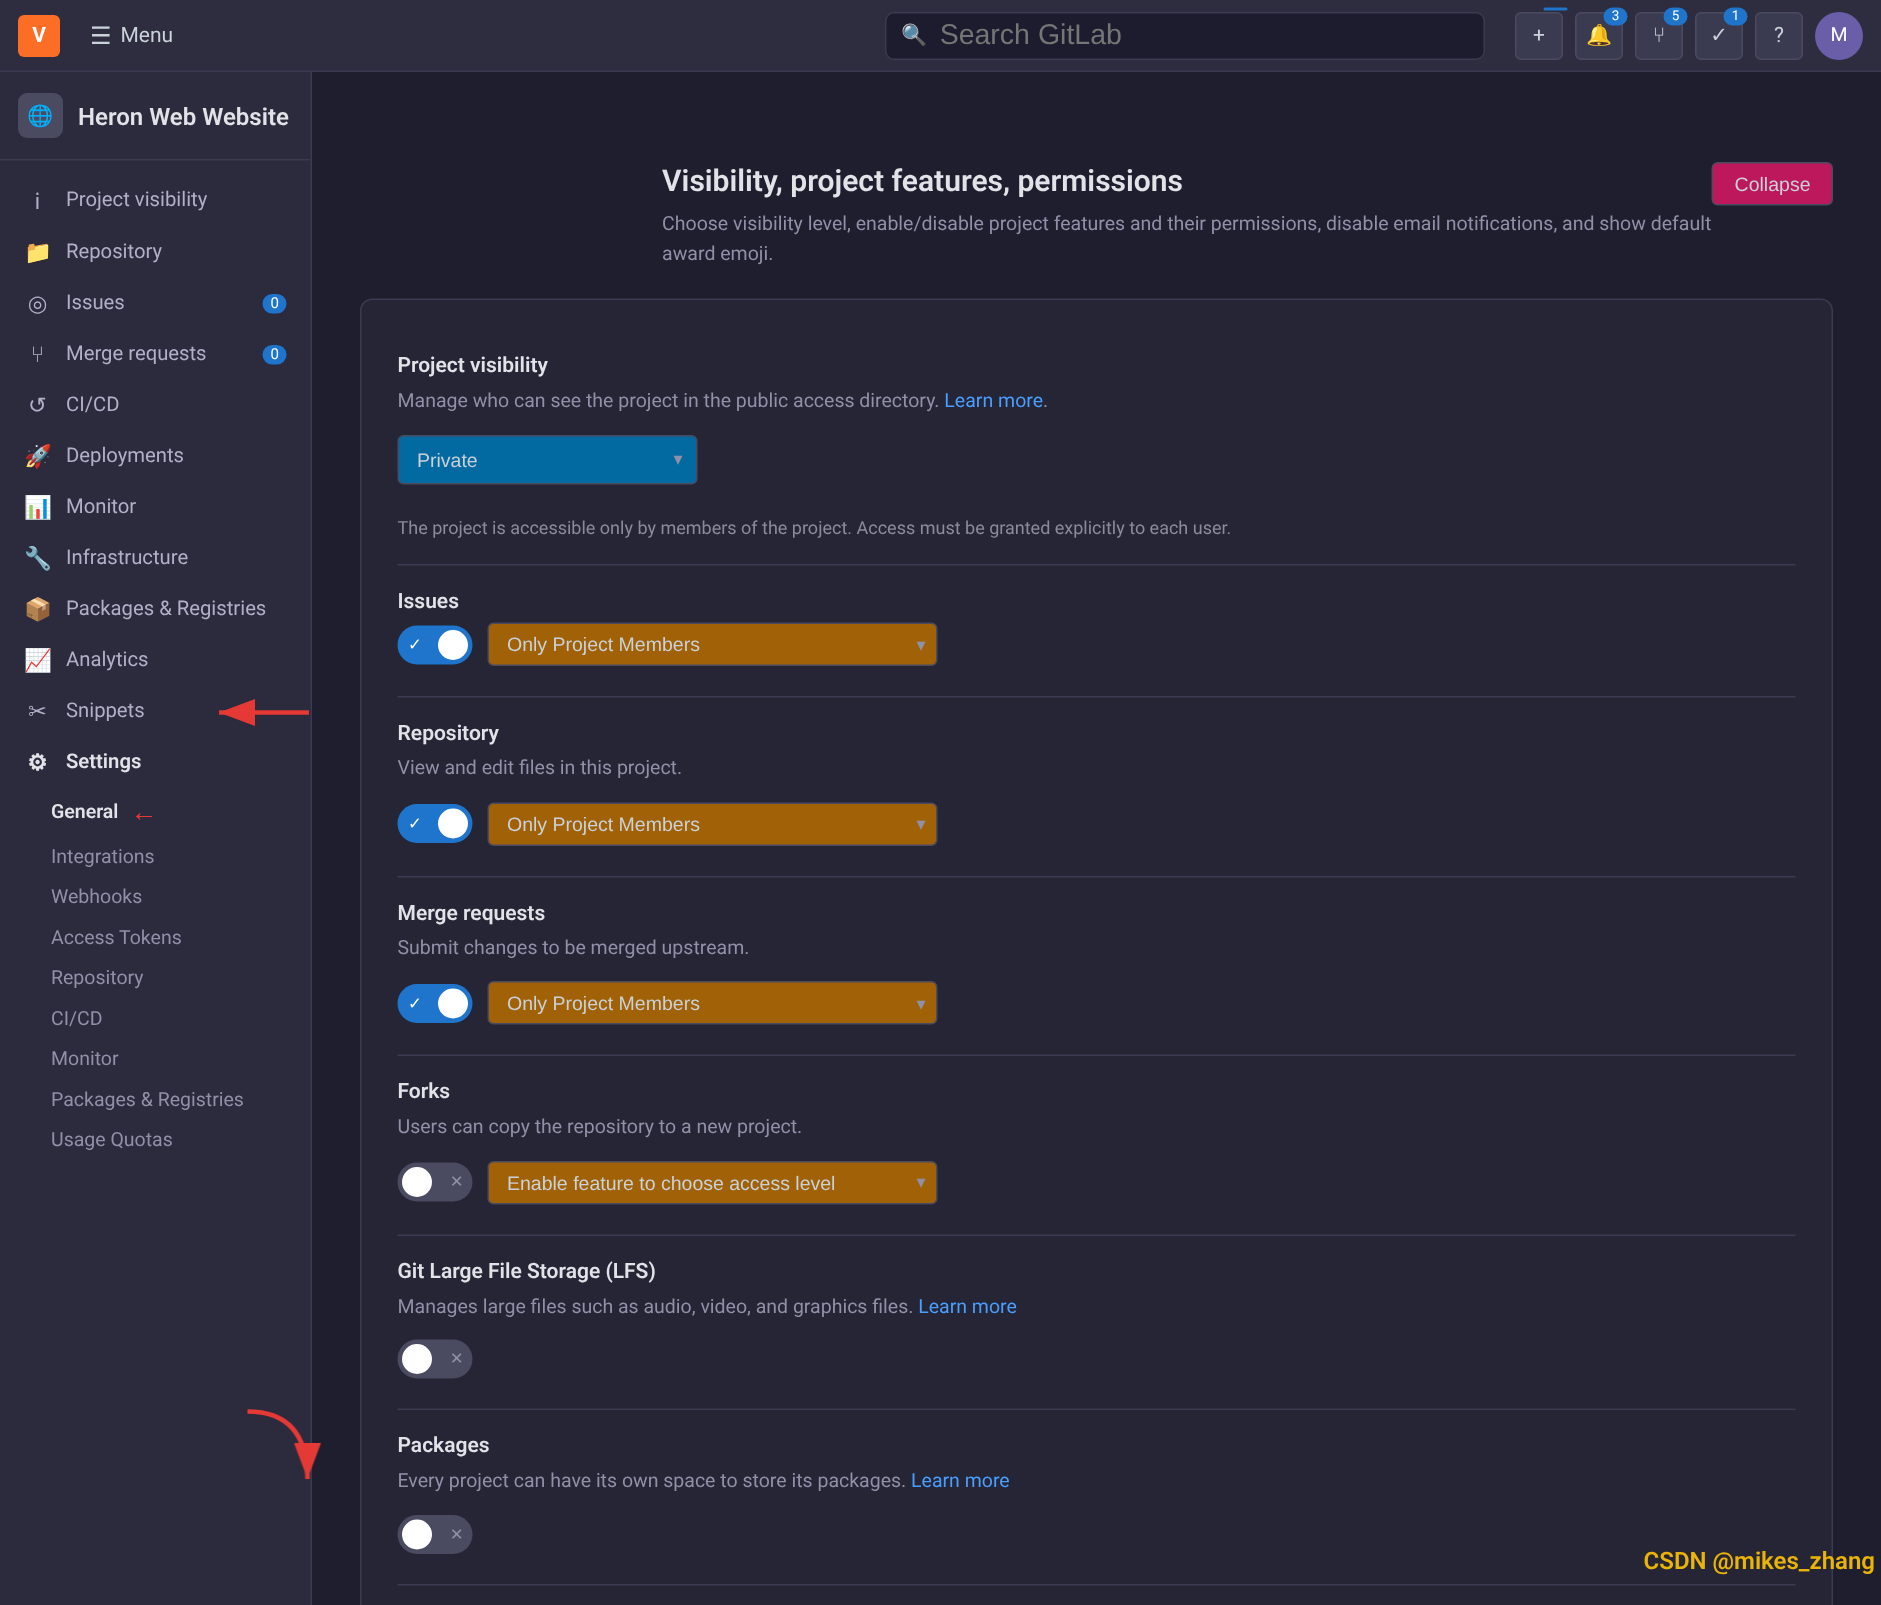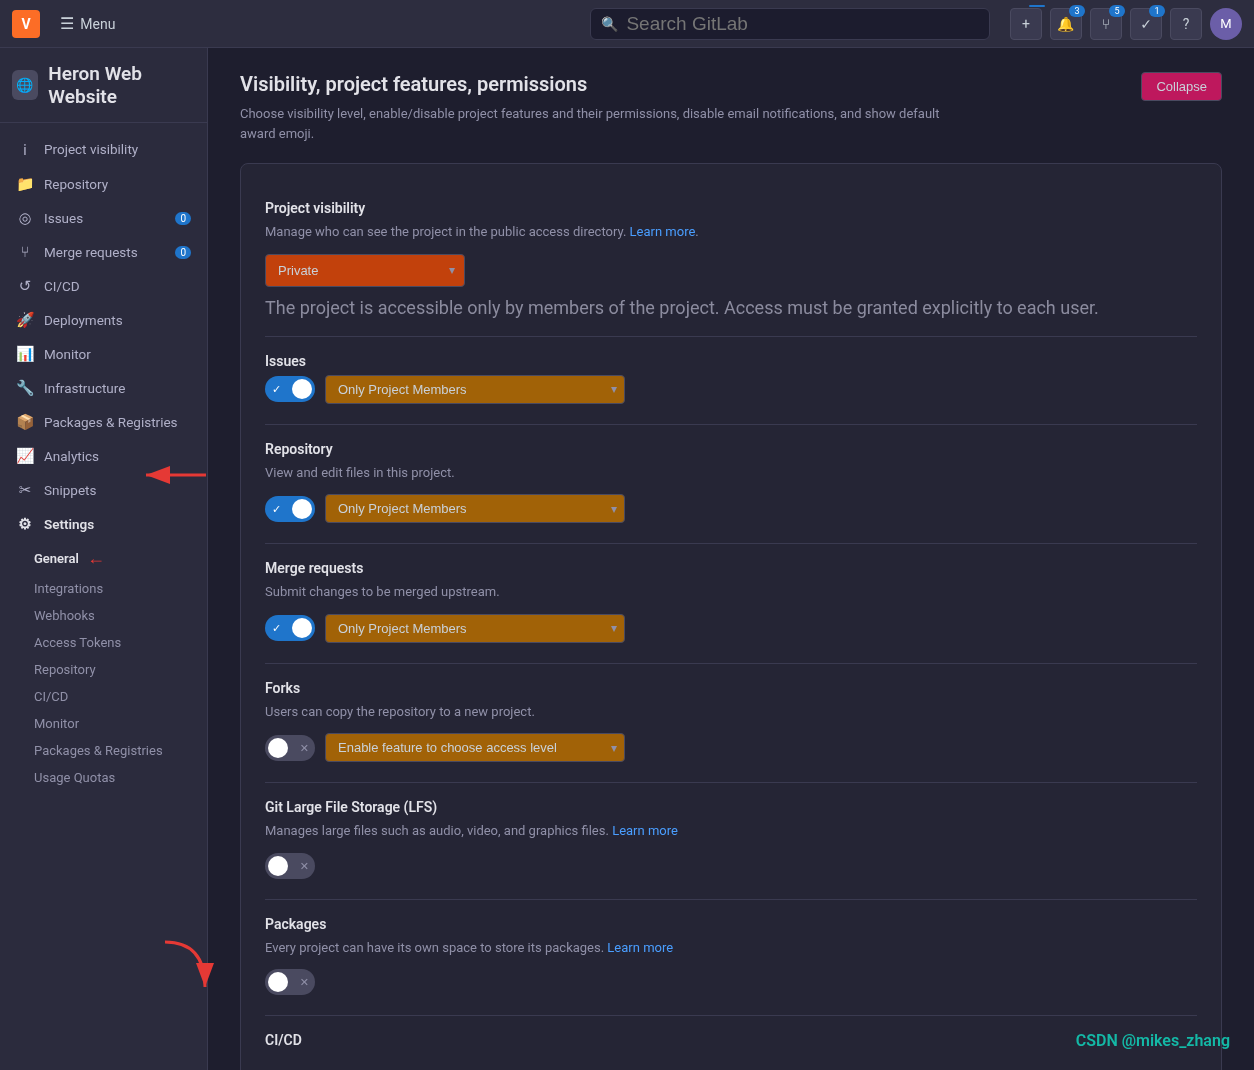--- a/index.html
+++ b/index.html
@@ -92,21 +92,21 @@
       padding: 14px 12px;
       display: flex; align-items: center; gap: 10px;
       border-bottom: 1px solid #3a3a50;
     }
     .sidebar-project-icon {
       width: 30px; height: 30px; background: #4a4a60;
       border-radius: 6px; display: flex; align-items: center; justify-content: center;
       font-size: 14px;
     }
     .sidebar-project-name {
-      font-size: 19px; font-weight: 600; color: #e2e2e8;
+      font-size: 16px; font-weight: 600; color: #e2e2e8;
     }
     .sidebar-nav { padding: 8px 0; }
     .sidebar-item {
       display: flex; align-items: center; gap: 10px;
       padding: 8px 16px; cursor: pointer;
       color: #b0b0c8; font-size: 13.5px;
       border-radius: 0;
       transition: background 0.15s;
     }
     .sidebar-item.active { color: #e2e2e8; font-weight: 600; }
@@ -125,22 +125,23 @@
 
     
     .main {
       flex: 1; overflow-y: auto;
       background: #1e1e2e;
       padding: 24px 32px;
     }
 
     
     .section-header {
-      display: flex; justify-content: space-between; align-items: flex-start;
+      display: flex; justify-content: flex-end; align-items: flex-start;
       margin-bottom: 20px;
+      margin-top: 36px;
     }
     .section-title {
       font-size: 20px; font-weight: 600; color: #e2e2e8;
       margin-bottom: 8px;
     }
     .section-desc {
       font-size: 13px; color: #9090a8; max-width: 700px; line-height: 1.5;
     }
     .collapse-btn {
       background: #be185d; border: 1px solid #4a4a60;
@@ -166,32 +167,32 @@
       margin-bottom: 6px;
     }
     .setting-desc {
       font-size: 13px; color: #9090a8; margin-bottom: 12px; line-height: 1.5;
     }
     .setting-desc a { color: #4a9eff; text-decoration: none; }
     .select-wrapper {
       position: relative; display: inline-block;
     }
     .select-wrapper select {
-      background: #c2410c; border: 1px solid #4a4a60;
+      background: #0369a1; border: 1px solid #4a4a60;
       color: #c9d1d9; padding: 8px 36px 8px 12px;
       border-radius: 4px; font-size: 13px;
       appearance: none; cursor: pointer;
       min-width: 200px;
     }
     .select-arrow {
       position: absolute; right: 10px; top: 50%; transform: translateY(-50%);
       color: #9090a8; pointer-events: none; font-size: 12px;
     }
     .visibility-note {
-      font-size: 18px; color: #8b8b9e; margin-top: 8px; line-height: 1.4;
+      font-size: 12px; color: #8b8b9e; margin-top: 21px; line-height: 1.4;
     }
 
     
     .toggle-row {
       display: flex; align-items: center; gap: 10px;
       margin-bottom: 4px;
     }
 
     
     .toggle {
@@ -226,22 +227,22 @@
       border-radius: 4px; font-size: 13px;
       appearance: none; cursor: pointer;
       min-width: 300px;
     }
     .toggle-select-wrapper .select-arrow {
       right: 8px;
     }
 
     
     .watermark {
-      position: fixed; bottom: 20px; right: 24px;
-      color: #14b8a6; font-size: 16px; font-weight: 600;
+      position: fixed; bottom: 20px; right: 4px;
+      color: #eab308; font-size: 16px; font-weight: 600;
       pointer-events: none;
     }
 
     
     ::-webkit-scrollbar { width: 6px; height: 6px; }
     ::-webkit-scrollbar-track { background: #1a1a2e; }
     ::-webkit-scrollbar-thumb { background: #4a4a60; border-radius: 3px; }
   </style>
 </head>
 <body>

